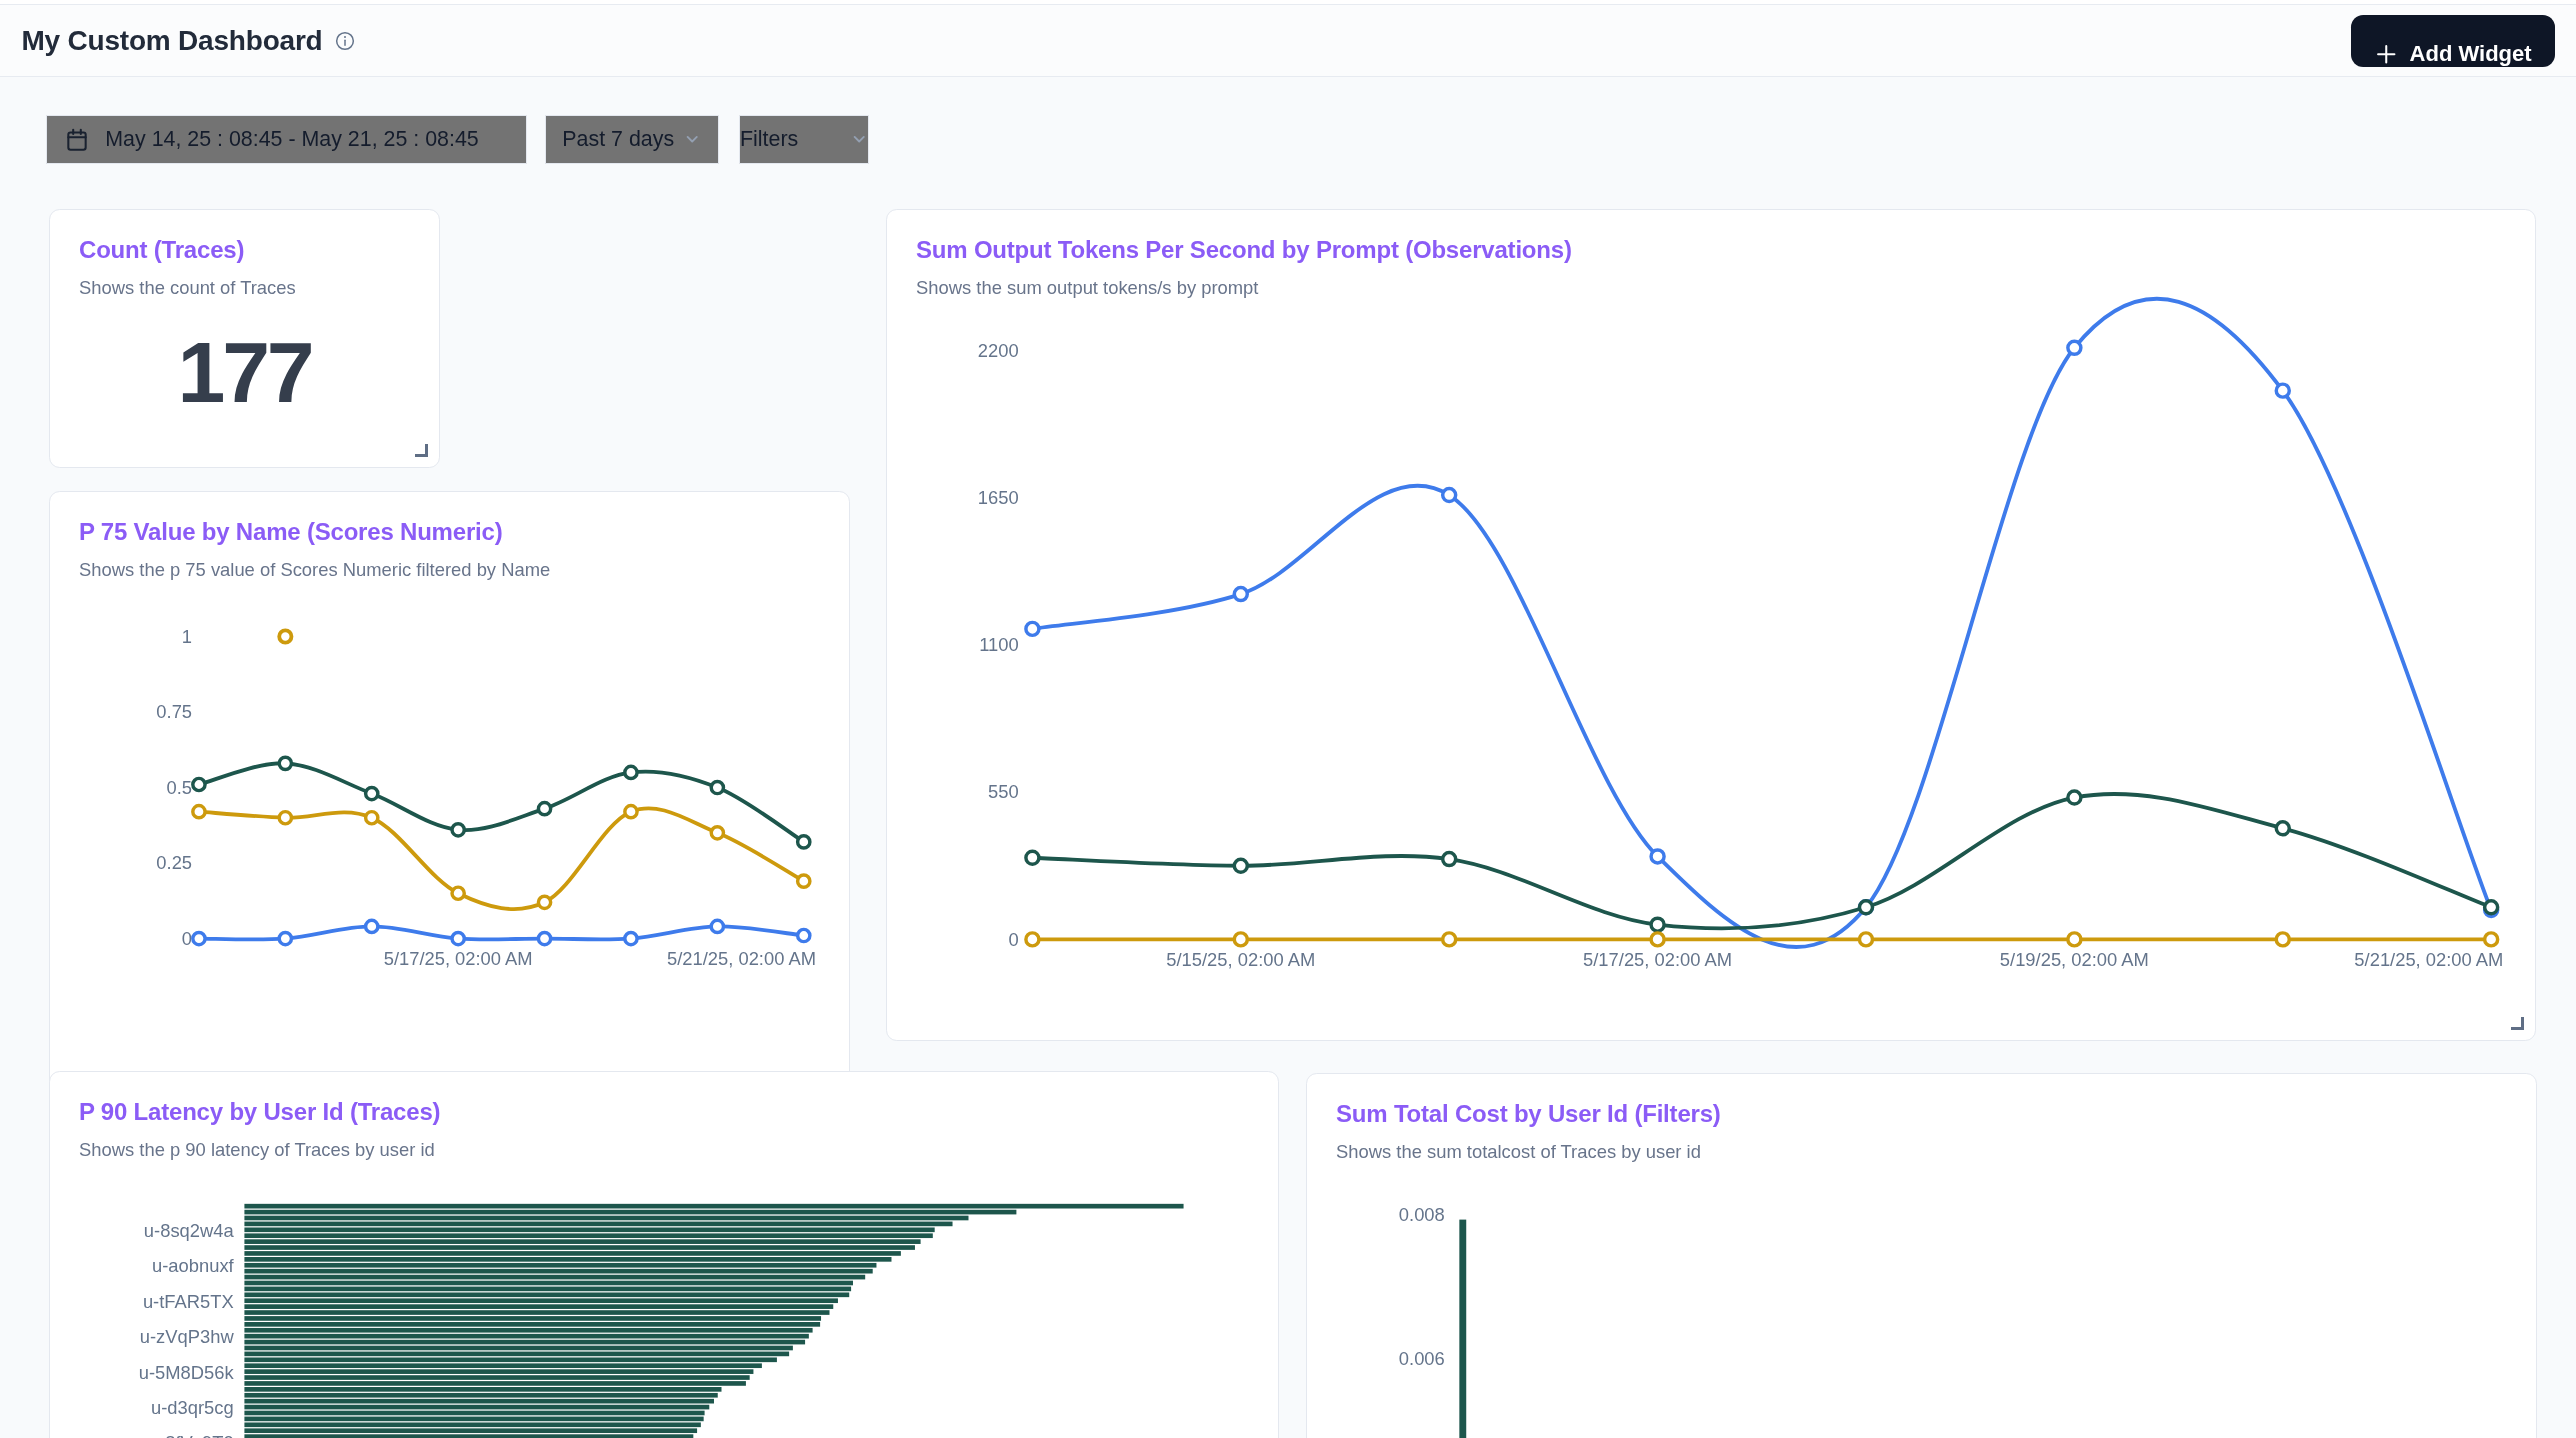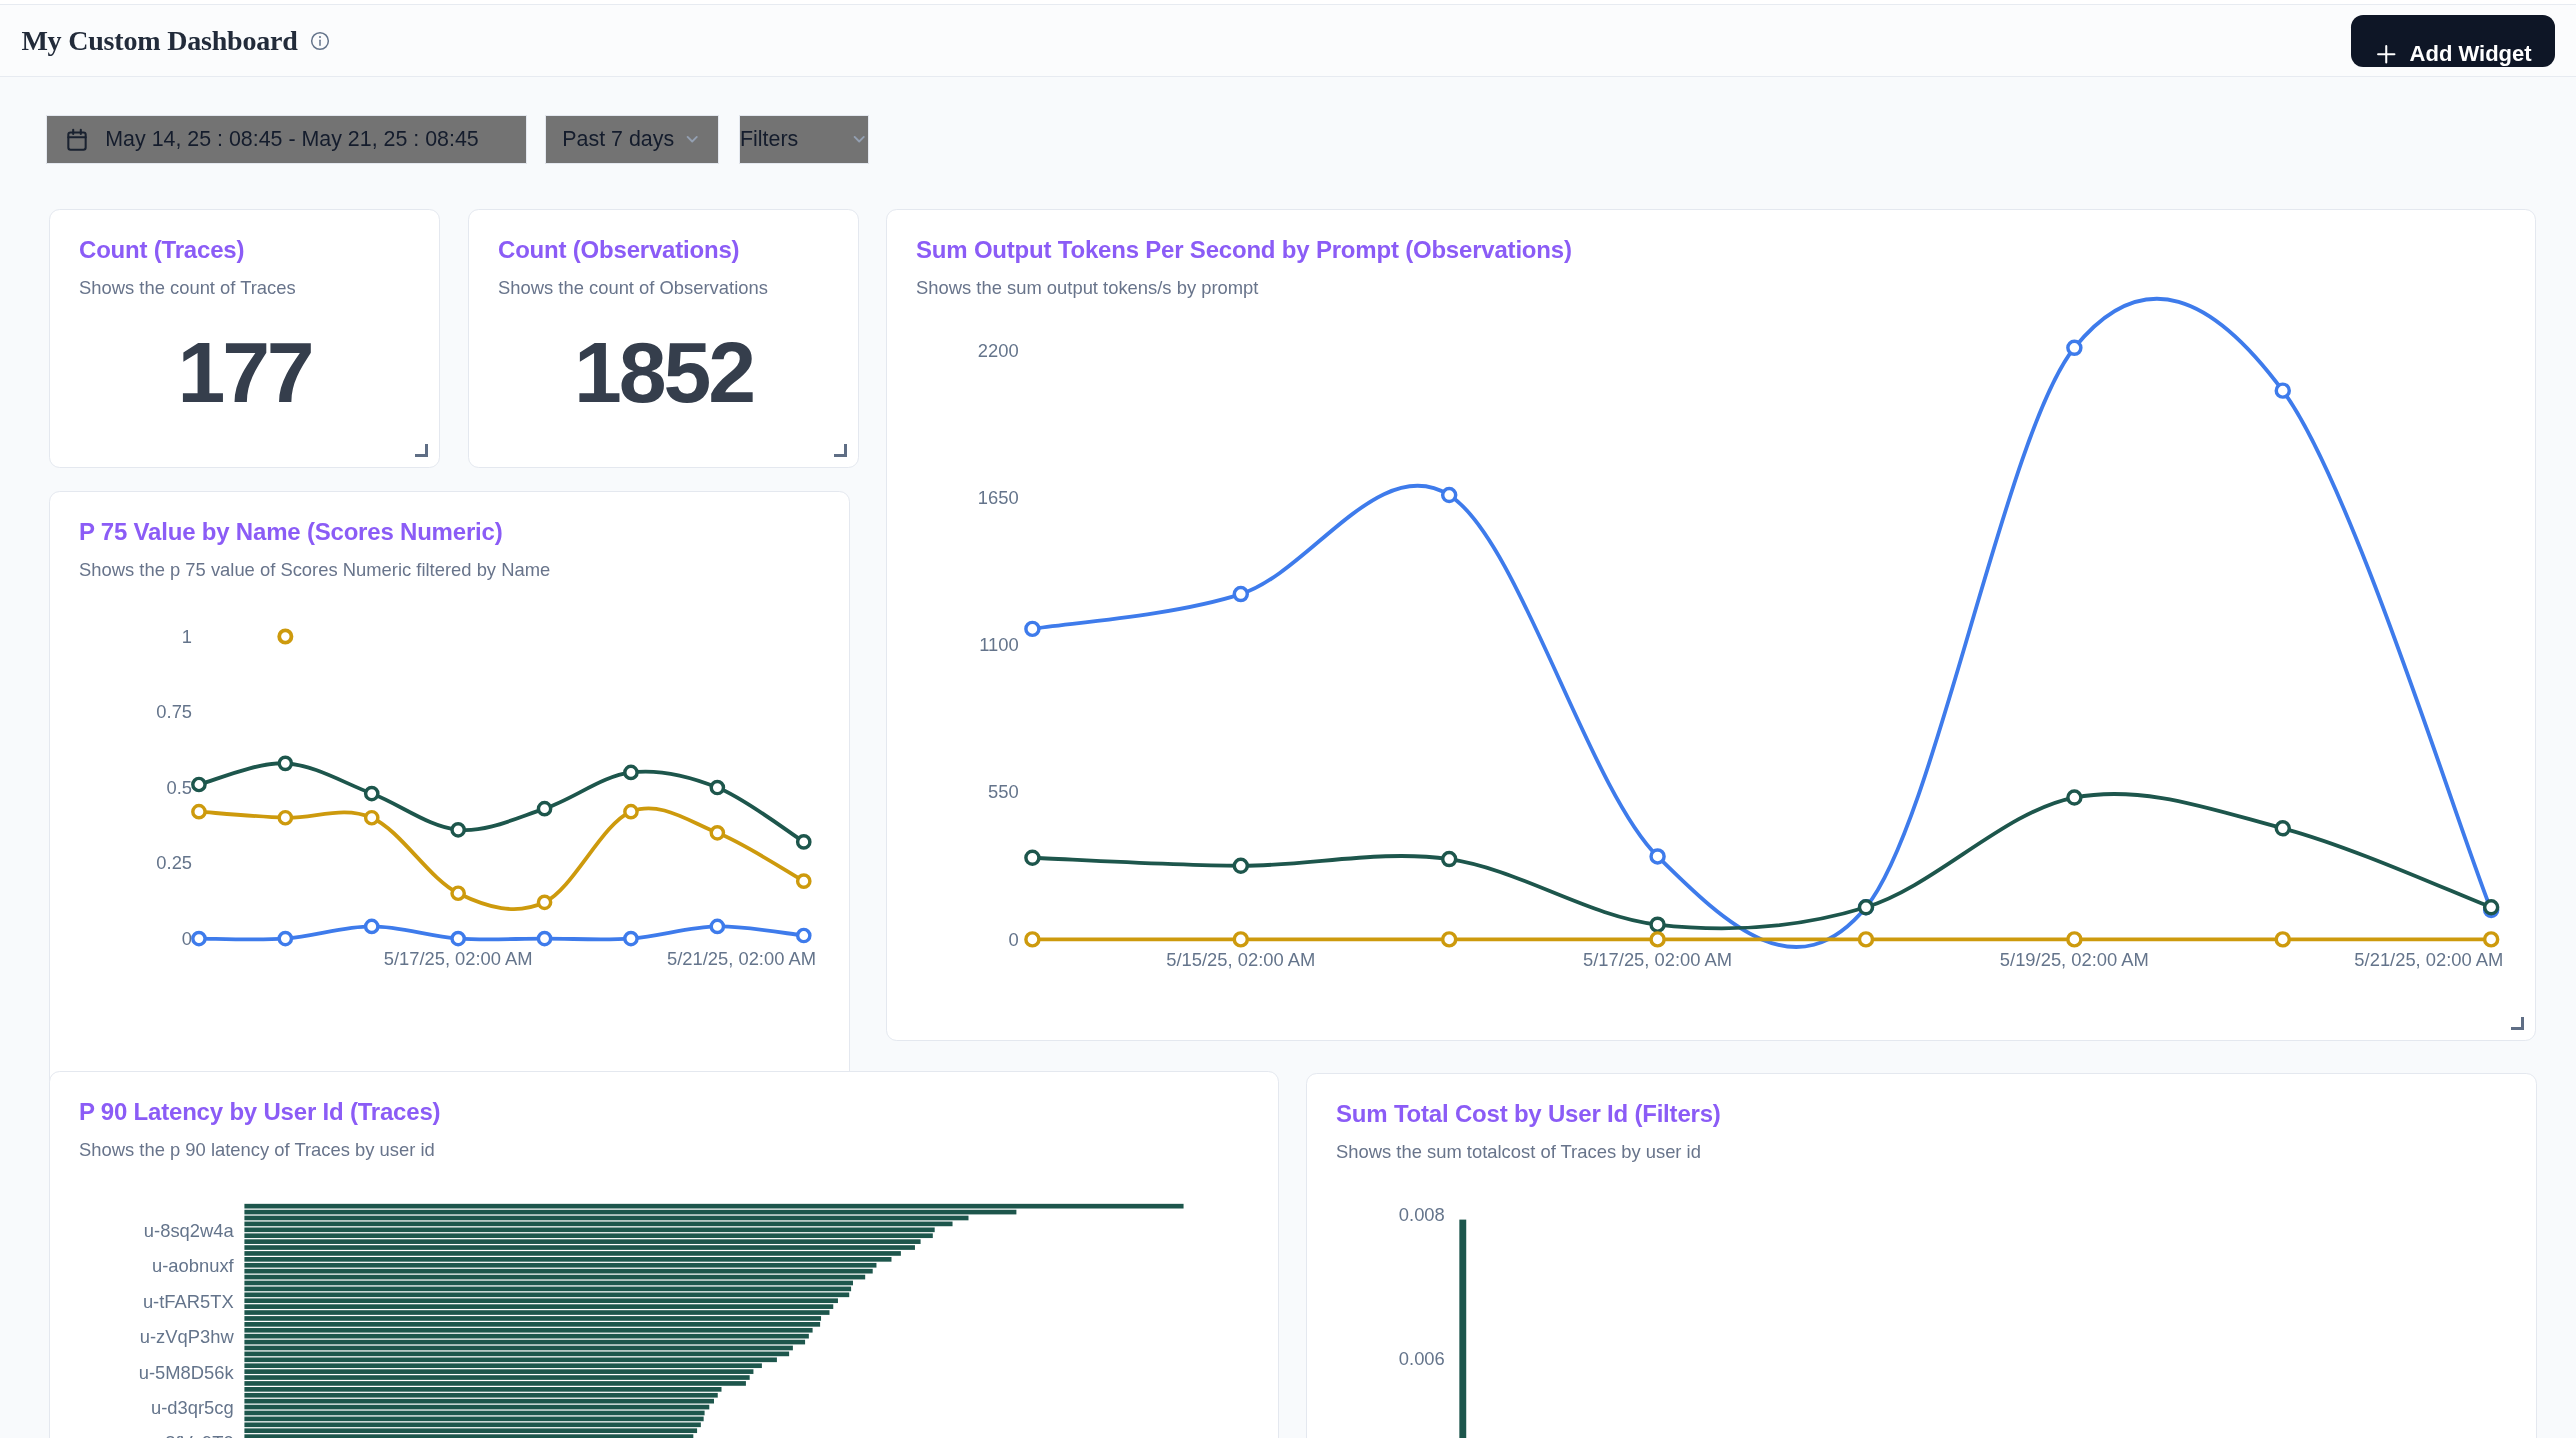--- a/index.html
+++ b/index.html
@@ -12,21 +12,21 @@
   }
   
   .topstrip { position:absolute; left:0; top:0; width:100%; height:4.6px; background:#ffffff; border-bottom:0.8px solid #e7ebf1; }
   header {
     position:absolute; left:0; top:5.4px; width:100%; height:72px;
     background:#fbfcfd; border-bottom:0.8px solid #e7ebf1;
     display:flex; align-items:center; justify-content:space-between;
     padding:0 21.4px;
   }
   .header-left { display:flex; align-items:center; gap:12.2px; }
-  .page-title { font-size:28px; font-weight:700; color:#222b3a; letter-spacing:-0.2px;font-family:Liberation Serif, serif; }
+  .page-title { font-size:28px; font-weight:700; color:#222b3a; letter-spacing:-0.2px; }
   .info-icon { width:20px; height:20px; display:block; }
   .add-widget-btn {
     display:flex; align-items:flex-end; gap:10.7px;
     background:#0e1626; color:#ffffff; border:none; cursor:pointer;
     height:52px; padding:0 23px; border-radius:12.2px;
     font-size:22px; font-weight:600; font-family:inherit;
   }
   
   .tbtn {
     position:absolute; top:115px; height:49px;
@@ -112,26 +112,20 @@
       </svg>
   </button>
 
   <section class="card" id="card-count-traces">
     <h2 class="card-title">Count (Traces)</h2>
     <div class="card-sub">Shows the count of Traces</div>
     <div class="count-value">177</div>
     <div class="resize-handle"></div>
   </section>
 
-  <section class="card" id="card-count-obs">
-    <h2 class="card-title">Count (Observations)</h2>
-    <div class="card-sub">Shows the count of Observations</div>
-    <div class="count-value">1852</div>
-    <div class="resize-handle"></div>
-  </section>
 
   <section class="card" id="card-tokens">
     <h2 class="card-title">Sum Output Tokens Per Second by Prompt (Observations)</h2>
     <div class="card-sub">Shows the sum output tokens/s by prompt</div>
     <svg class="chart-svg" width="1650" height="832" viewBox="0 0 2156 1087">
         <text x="172" y="961" text-anchor="end" font-size="24" fill="#64748b">0</text>
         <text x="172" y="768.6265" text-anchor="end" font-size="24" fill="#64748b">550</text>
         <text x="172" y="576.2529999999999" text-anchor="end" font-size="24" fill="#64748b">1100</text>
         <text x="172" y="383.8795" text-anchor="end" font-size="24" fill="#64748b">1650</text>
         <text x="172" y="191.50599999999997" text-anchor="end" font-size="24" fill="#64748b">2200</text>

